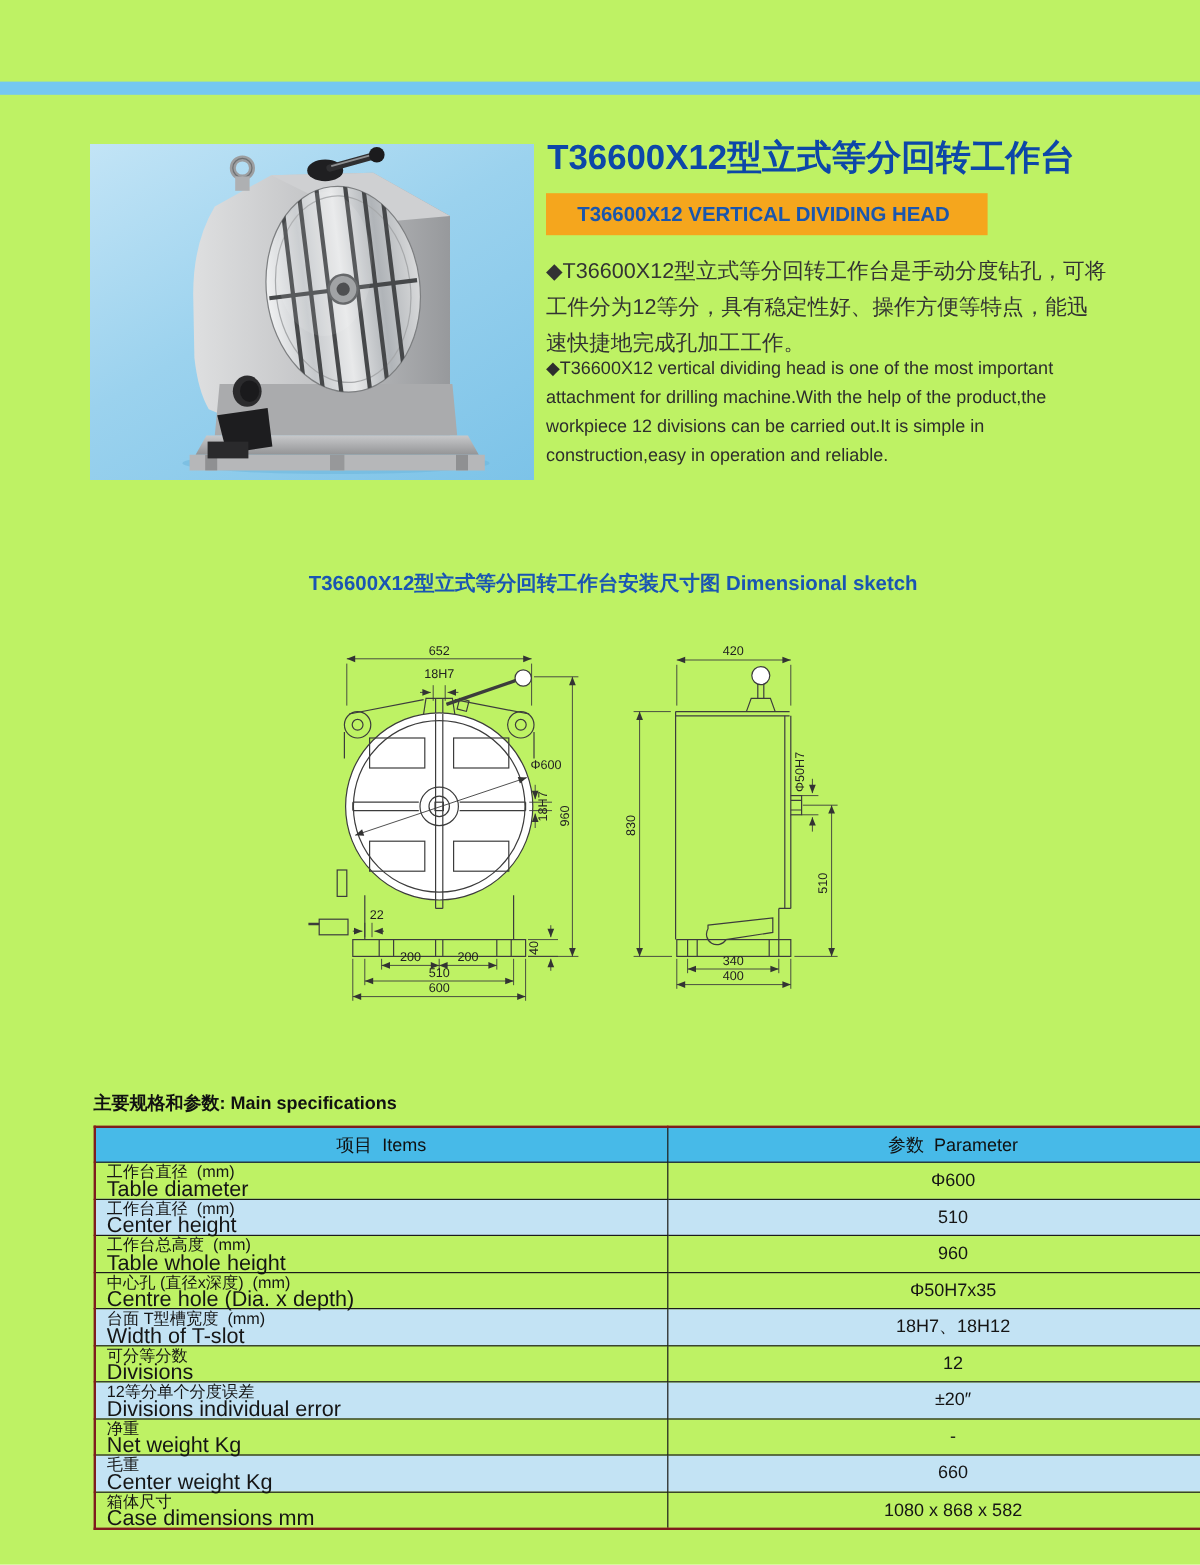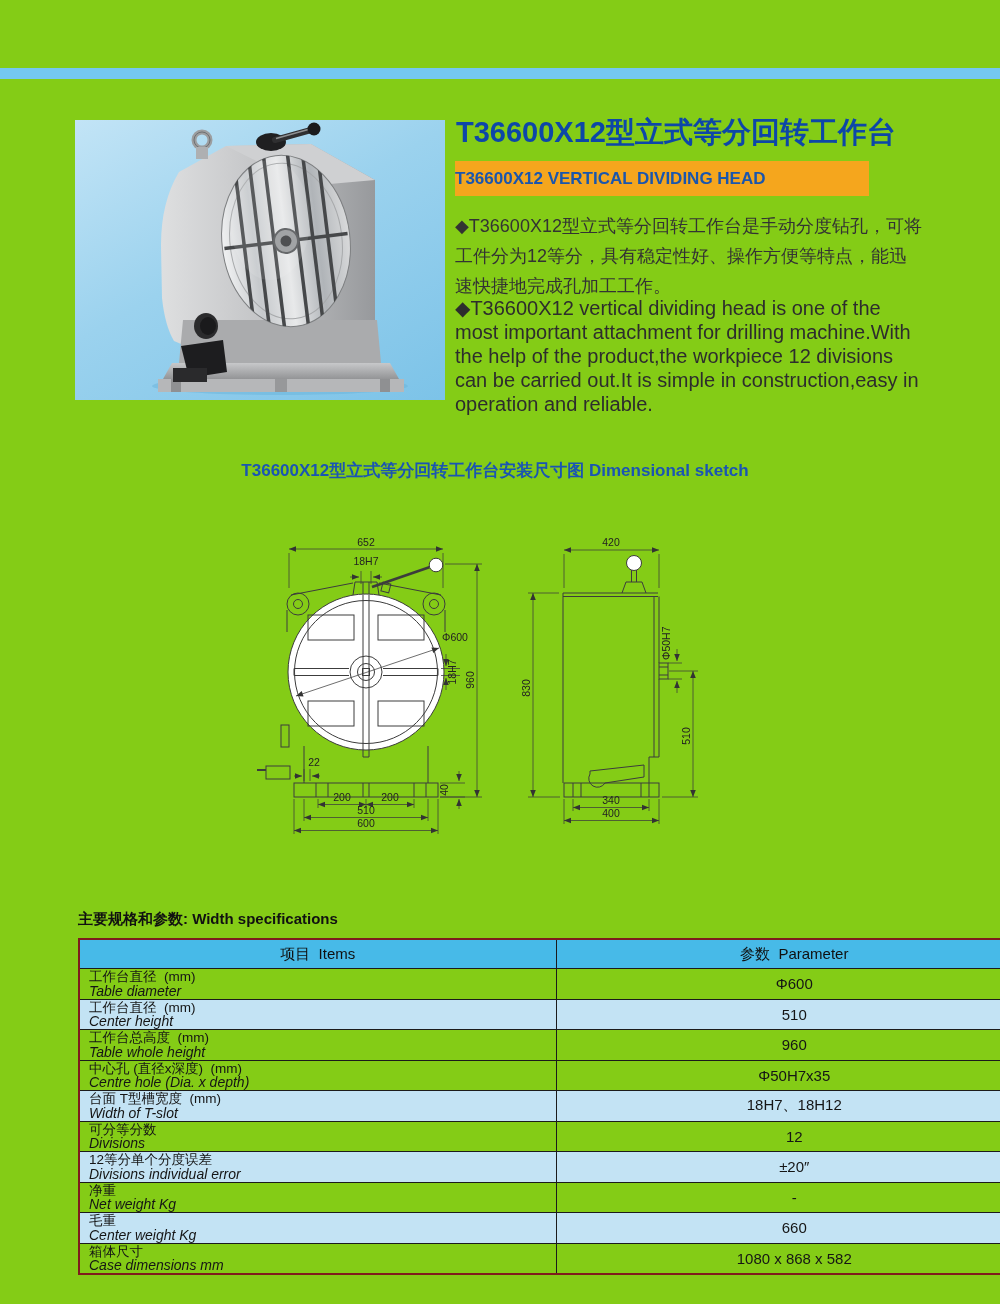--- a/index.html
+++ b/index.html
@@ -1,48 +1,48 @@
 <!DOCTYPE html>
 <html style="--accent-stripe: #74C8F0; --banner-bg: #F5A61D; --banner-text: #1A56AD; --title-blue: #0D47A8; --heading-blue: #1A55B3; --table-header-bg: #47BAE8; --table-row-alt: #C3E3F4;"><head>
 <meta charset="utf-8">
 <style>
   html,body{margin:0;padding:0;background:#fff;}
-  .page{position:relative;width:1000px;height:1304px;background:#84cc16;overflow:hidden;
+  .page{position:relative;width:1000px;height:1304px;background:#bef264;overflow:hidden;
         font-family:"Liberation Sans",sans-serif;}
   .stripe{position:absolute;left:0;top:68px;width:1000px;height:11px;
           background:var(--accent-stripe,#74C8F0);}
   .photo{position:absolute;left:75px;top:120px;width:370px;height:280px;
          background:linear-gradient(150deg,#c2e4f6 0%,#9bd2ee 45%,#7cc3e8 100%);}
   .photo svg{display:block;width:100%;height:100%;}
   .title{position:absolute;left:456px;top:116px;width:470px;margin:0;
          font-size:29px;line-height:33px;font-weight:bold;color:var(--title-blue,#0D47A8);
          white-space:nowrap;}
-  .banner{position:absolute;left:455px;top:161px;width:414px;height:35px;box-sizing:border-box;
+  .banner{position:absolute;left:455px;top:161px;width:368px;height:35px;box-sizing:border-box;
           background:var(--banner-bg,#F5A61D);color:var(--banner-text,#1A56AD);
-          font-size:17px;font-weight:bold;line-height:35px;}
+          font-size:17px;font-weight:bold;line-height:35px;padding-left:26px;}
   .para-cn{position:absolute;left:455px;top:211px;width:468px;margin:0;
            font-size:18px;line-height:30px;color:#333;}
   .para-en{position:absolute;left:455px;top:296px;width:470px;margin:0;
-           font-size:20px;line-height:24px;color:#2d2d2d;}
-  .sketch-heading{position:absolute;left:75px;top:459px;width:840px;margin:0;text-align:center;
+           font-size:15px;line-height:24px;color:#2d2d2d;}
+  .sketch-heading{position:absolute;left:75px;top:459px;width:840px;margin:16px;text-align:center;
            font-size:17px;font-weight:bold;color:var(--heading-blue,#1A55B3);}
   .sketch{position:absolute;left:256px;top:520px;width:460px;height:340px;}
   .sketch svg{display:block;width:100%;height:100%;}
   .sketch text{font-family:"Liberation Sans",sans-serif;font-size:10.5px;fill:#222;stroke:none;}
   .spec-title{position:absolute;left:78px;top:910px;margin:0;font-size:15px;font-weight:bold;color:#111;}
   .spec-table{position:absolute;left:78px;top:938px;width:956px;border-collapse:collapse;
               border:2px solid #7f1d1d;color:#151515;table-layout:fixed;}
   .spec-table th,.spec-table td{border:1px solid #1b1b1b;}
   .spec-table th{height:26px;background:var(--table-header-bg,#47BAE8);font-weight:normal;
                  font-size:15px;color:#101010;white-space:pre;}
   .spec-table tr{height:27.5px;}
   .spec-table tr.alt{background:var(--table-row-alt,#C3E3F4);}
   .c-item{width:568px;padding:1px 4px 1px 9px;vertical-align:middle;}
   .c-item .cn{font-size:13.5px;line-height:14.5px;white-space:pre;}
-  .c-item .en{font-size:14px;line-height:13px;white-space:pre;font-style:italic;}
+  .c-item .en{font-size:18px;line-height:13px;white-space:pre;}
   .c-val{text-align:center;font-size:15px;vertical-align:middle;}
 </style>
 </head>
 <body>
 
 <div class="page">
 
   <div class="stripe"></div>
 
   <div class="photo">
@@ -282,21 +282,21 @@
         <text x="355" y="26" text-anchor="middle">420</text>
         <text transform="translate(273.5,168) rotate(-90)" text-anchor="middle">830</text>
         <text transform="translate(414,140) rotate(-90)" text-anchor="start">Φ50H7</text>
         <text transform="translate(433.5,216) rotate(-90)" text-anchor="middle">510</text>
         <text x="355" y="284" text-anchor="middle">340</text>
         <text x="355" y="297" text-anchor="middle">400</text>
       </g>
     </svg>
   </div>
 
-  <h3 class="spec-title">主要规格和参数: Width specifications</h3>
+  <h3 class="spec-title">主要规格和参数: Main specifications</h3>
 
   <table class="spec-table">
     <thead>
       <tr>
         <th class="c-item-h">项目  Items</th>
         <th class="c-val-h">参数  Parameter</th>
       </tr>
     </thead>
     <tbody>
         <tr>

